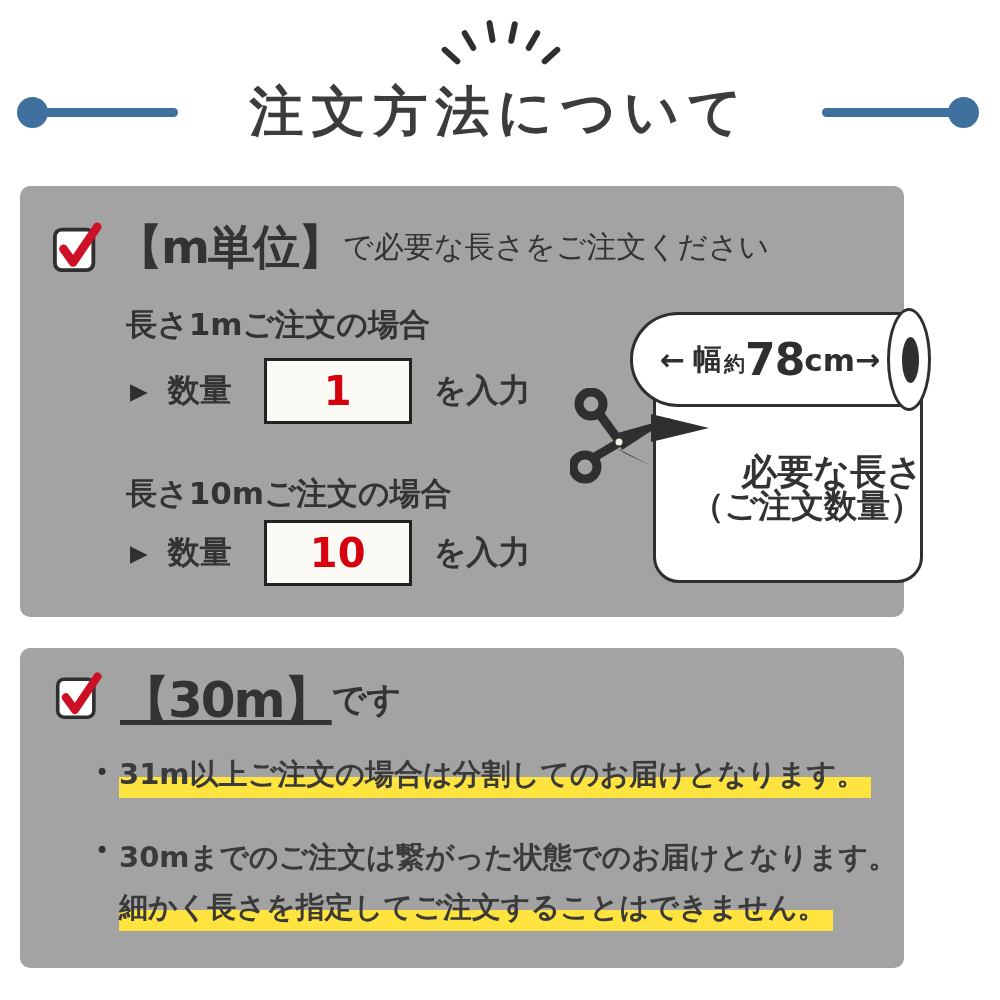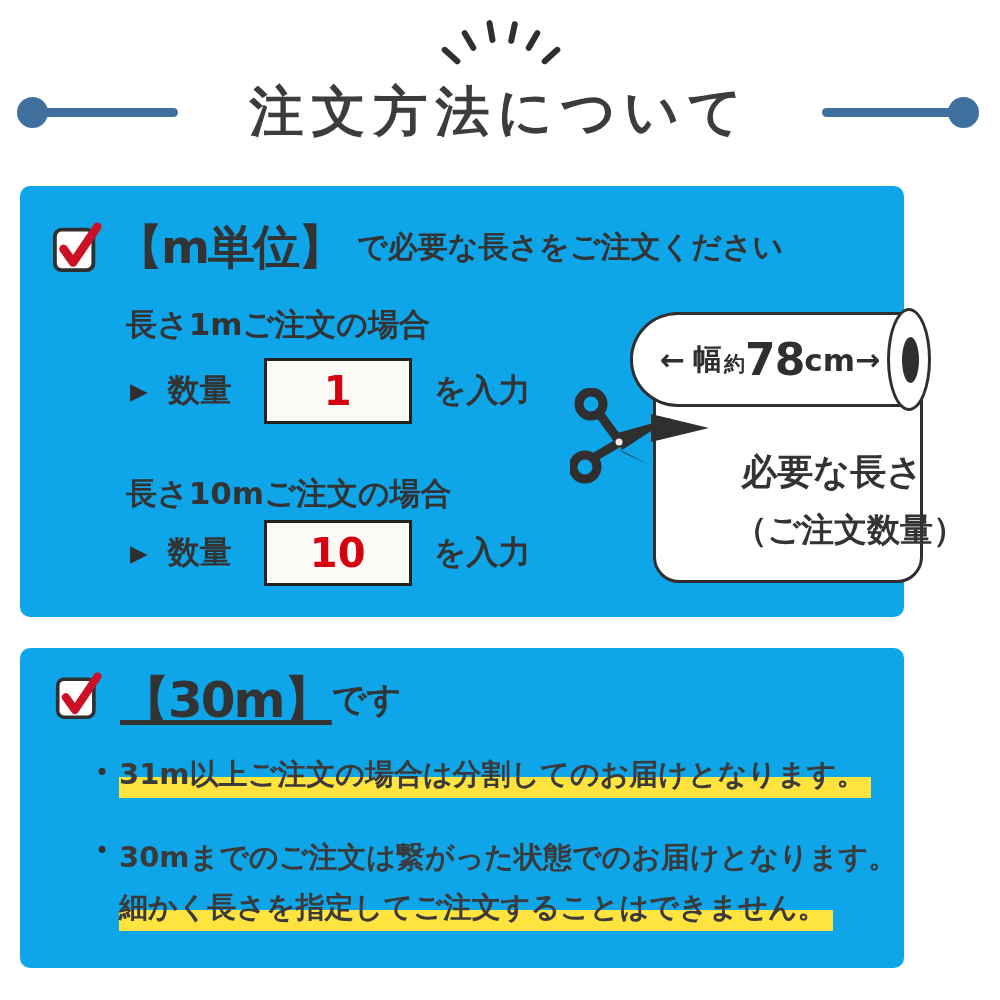--- a/index.html
+++ b/index.html
@@ -26,31 +26,31 @@
   .line-left{left:40px;top:108px;width:138px;}
   .line-right{left:822px;top:108px;width:135px;}
   .dot-right{left:948px;top:97px;}
 
   .page-title{
     position:absolute;left:0;top:76px;width:1000px;text-align:center;
     font-size:54px;font-weight:bold;letter-spacing:8px;color:#3c3c3c;white-space:nowrap;
   }
 
   
-  .card{position:absolute;left:20px;width:884px;background:#0ea5e9;border-radius:10px;}
+  .card{position:absolute;left:20px;width:884px;background:#a3a3a3;border-radius:10px;}
   .card1{top:186px;height:431px;}
   .card2{top:648px;height:320px;}
 
   .checkbox{position:absolute;}
   .cb1{left:32px;top:34px;width:50px;height:54px;}
   .cb2{left:35px;top:22px;width:47px;height:51px;}
 
   .head1{position:absolute;left:96px;top:26px;height:70px;display:flex;align-items:center;white-space:nowrap;}
   .head1 .bracket{font-size:47px;font-weight:bold;letter-spacing:-2px;color:#333;}
-  .head1 .rest{font-size:30px;font-weight:bold;color:#333;margin-left:14px;text-align:right;}
+  .head1 .rest{font-size:30px;font-weight:normal;color:#333;margin-left:0;text-align:right;}
 
   .case-label{position:absolute;left:106px;font-size:31px;font-weight:bold;color:#333;white-space:nowrap;}
   .case1{top:118px;}
   .case2{top:287px;}
 
   .ex-row{position:absolute;left:110px;height:66px;display:flex;align-items:center;white-space:nowrap;}
   .row1{top:172px;}
   .row2{top:334px;}
   .ex-row .tri{font-size:23px;color:#2f2f2f;margin-right:20px;}
   .ex-row .qlabel{font-size:32px;font-weight:bold;color:#333;margin-right:32px;}
@@ -82,21 +82,21 @@
     border:3.5px solid #2f2f2f;border-radius:50%;z-index:3;box-sizing:border-box;
   }
   .core{position:absolute;left:357px;top:41px;width:17px;height:46px;background:#2f2f2f;border-radius:50%;z-index:4;}
   .notch{
     position:absolute;left:106px;top:118px;width:0;height:0;z-index:5;
     border-left:58px solid #2f2f2f;border-top:14px solid transparent;border-bottom:14px solid transparent;
   }
   .scissors{position:absolute;left:25px;top:92px;width:102px;height:114px;z-index:6;}
   .sheet-cap{position:absolute;left:108px;width:270px;text-align:right;color:#333;white-space:nowrap;z-index:2;}
   .cap1{top:152px;font-size:36px;font-weight:bold;}
-  .cap2{top:212px;font-size:33px;font-weight:bold;margin-left:43px;}
+  .cap2{top:188px;font-size:33px;font-weight:bold;}
 
   
   .head2{position:absolute;left:100px;top:14px;height:76px;display:flex;align-items:center;white-space:nowrap;}
   .head2 .pre,.head2 .post{font-size:34px;font-weight:bold;color:#333;}
   .head2 .bracket{font-size:50px;font-weight:bold;letter-spacing:-2px;color:#333;text-decoration:underline;}
 
   .bullet-row{position:absolute;left:75px;display:flex;align-items:flex-start;white-space:nowrap;}
   .b1{top:106px;}
   .b2{top:184px;}
   .bullet-dot{width:24px;font-size:24px;color:#333;padding-top:5px;}

